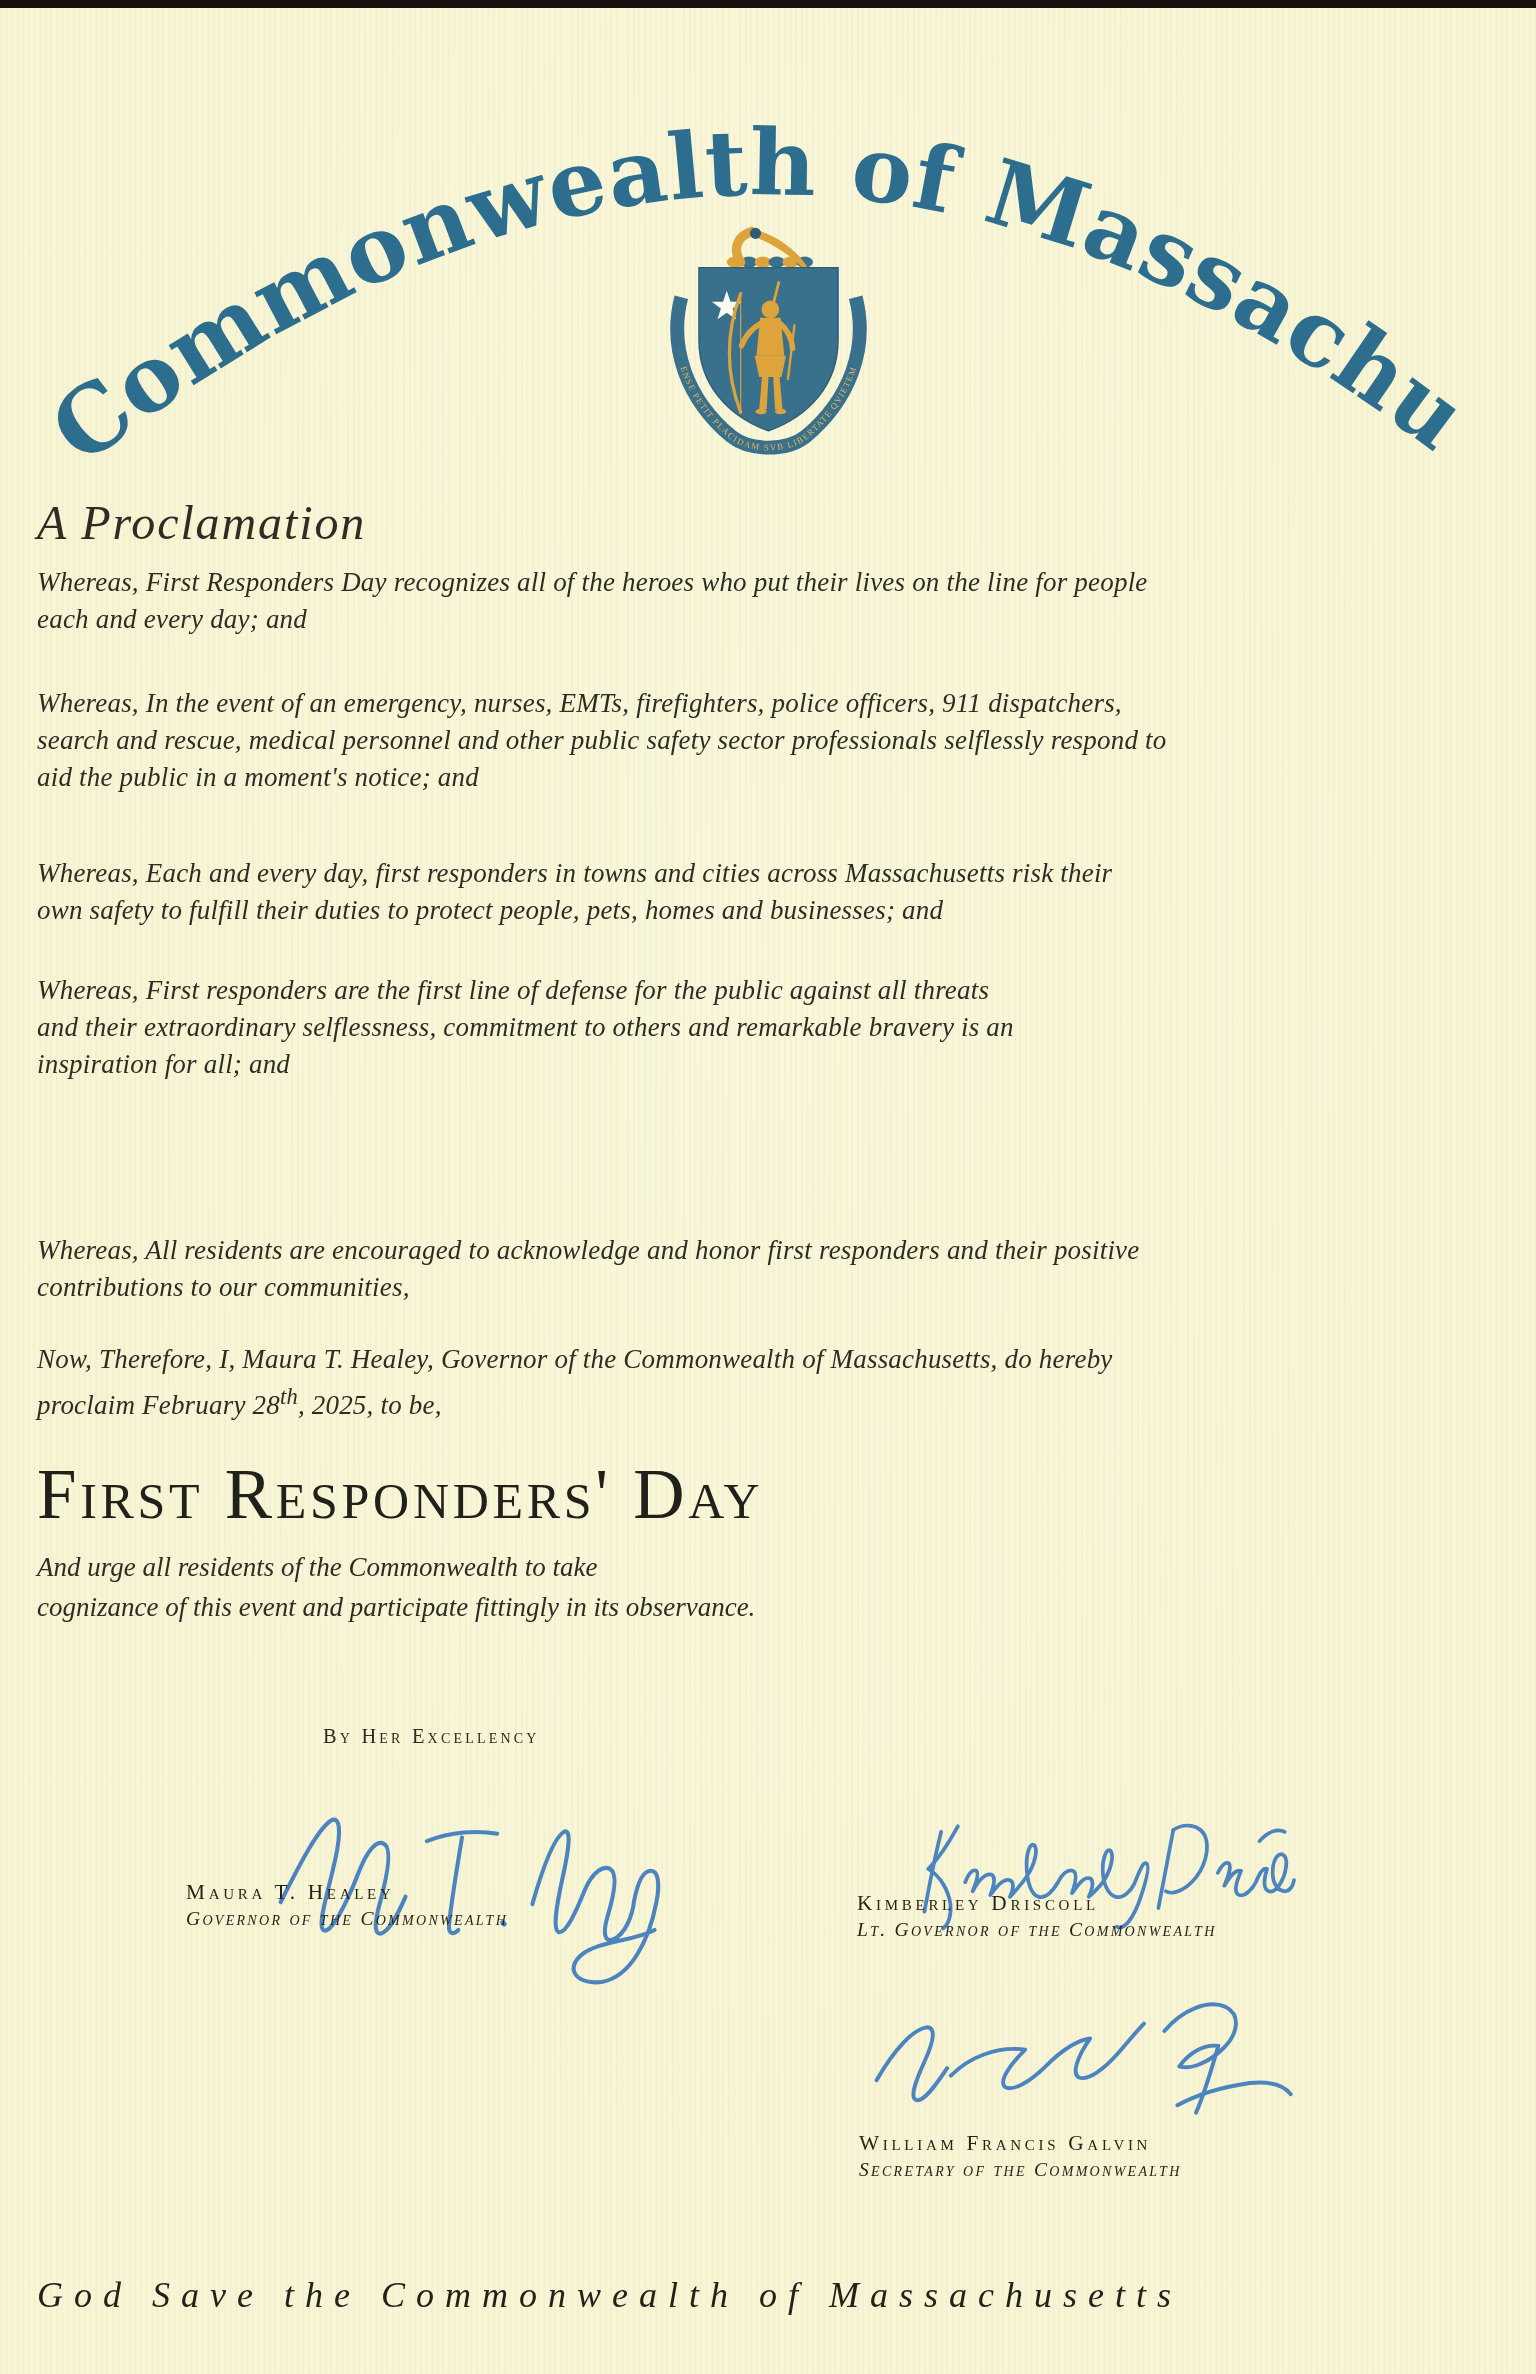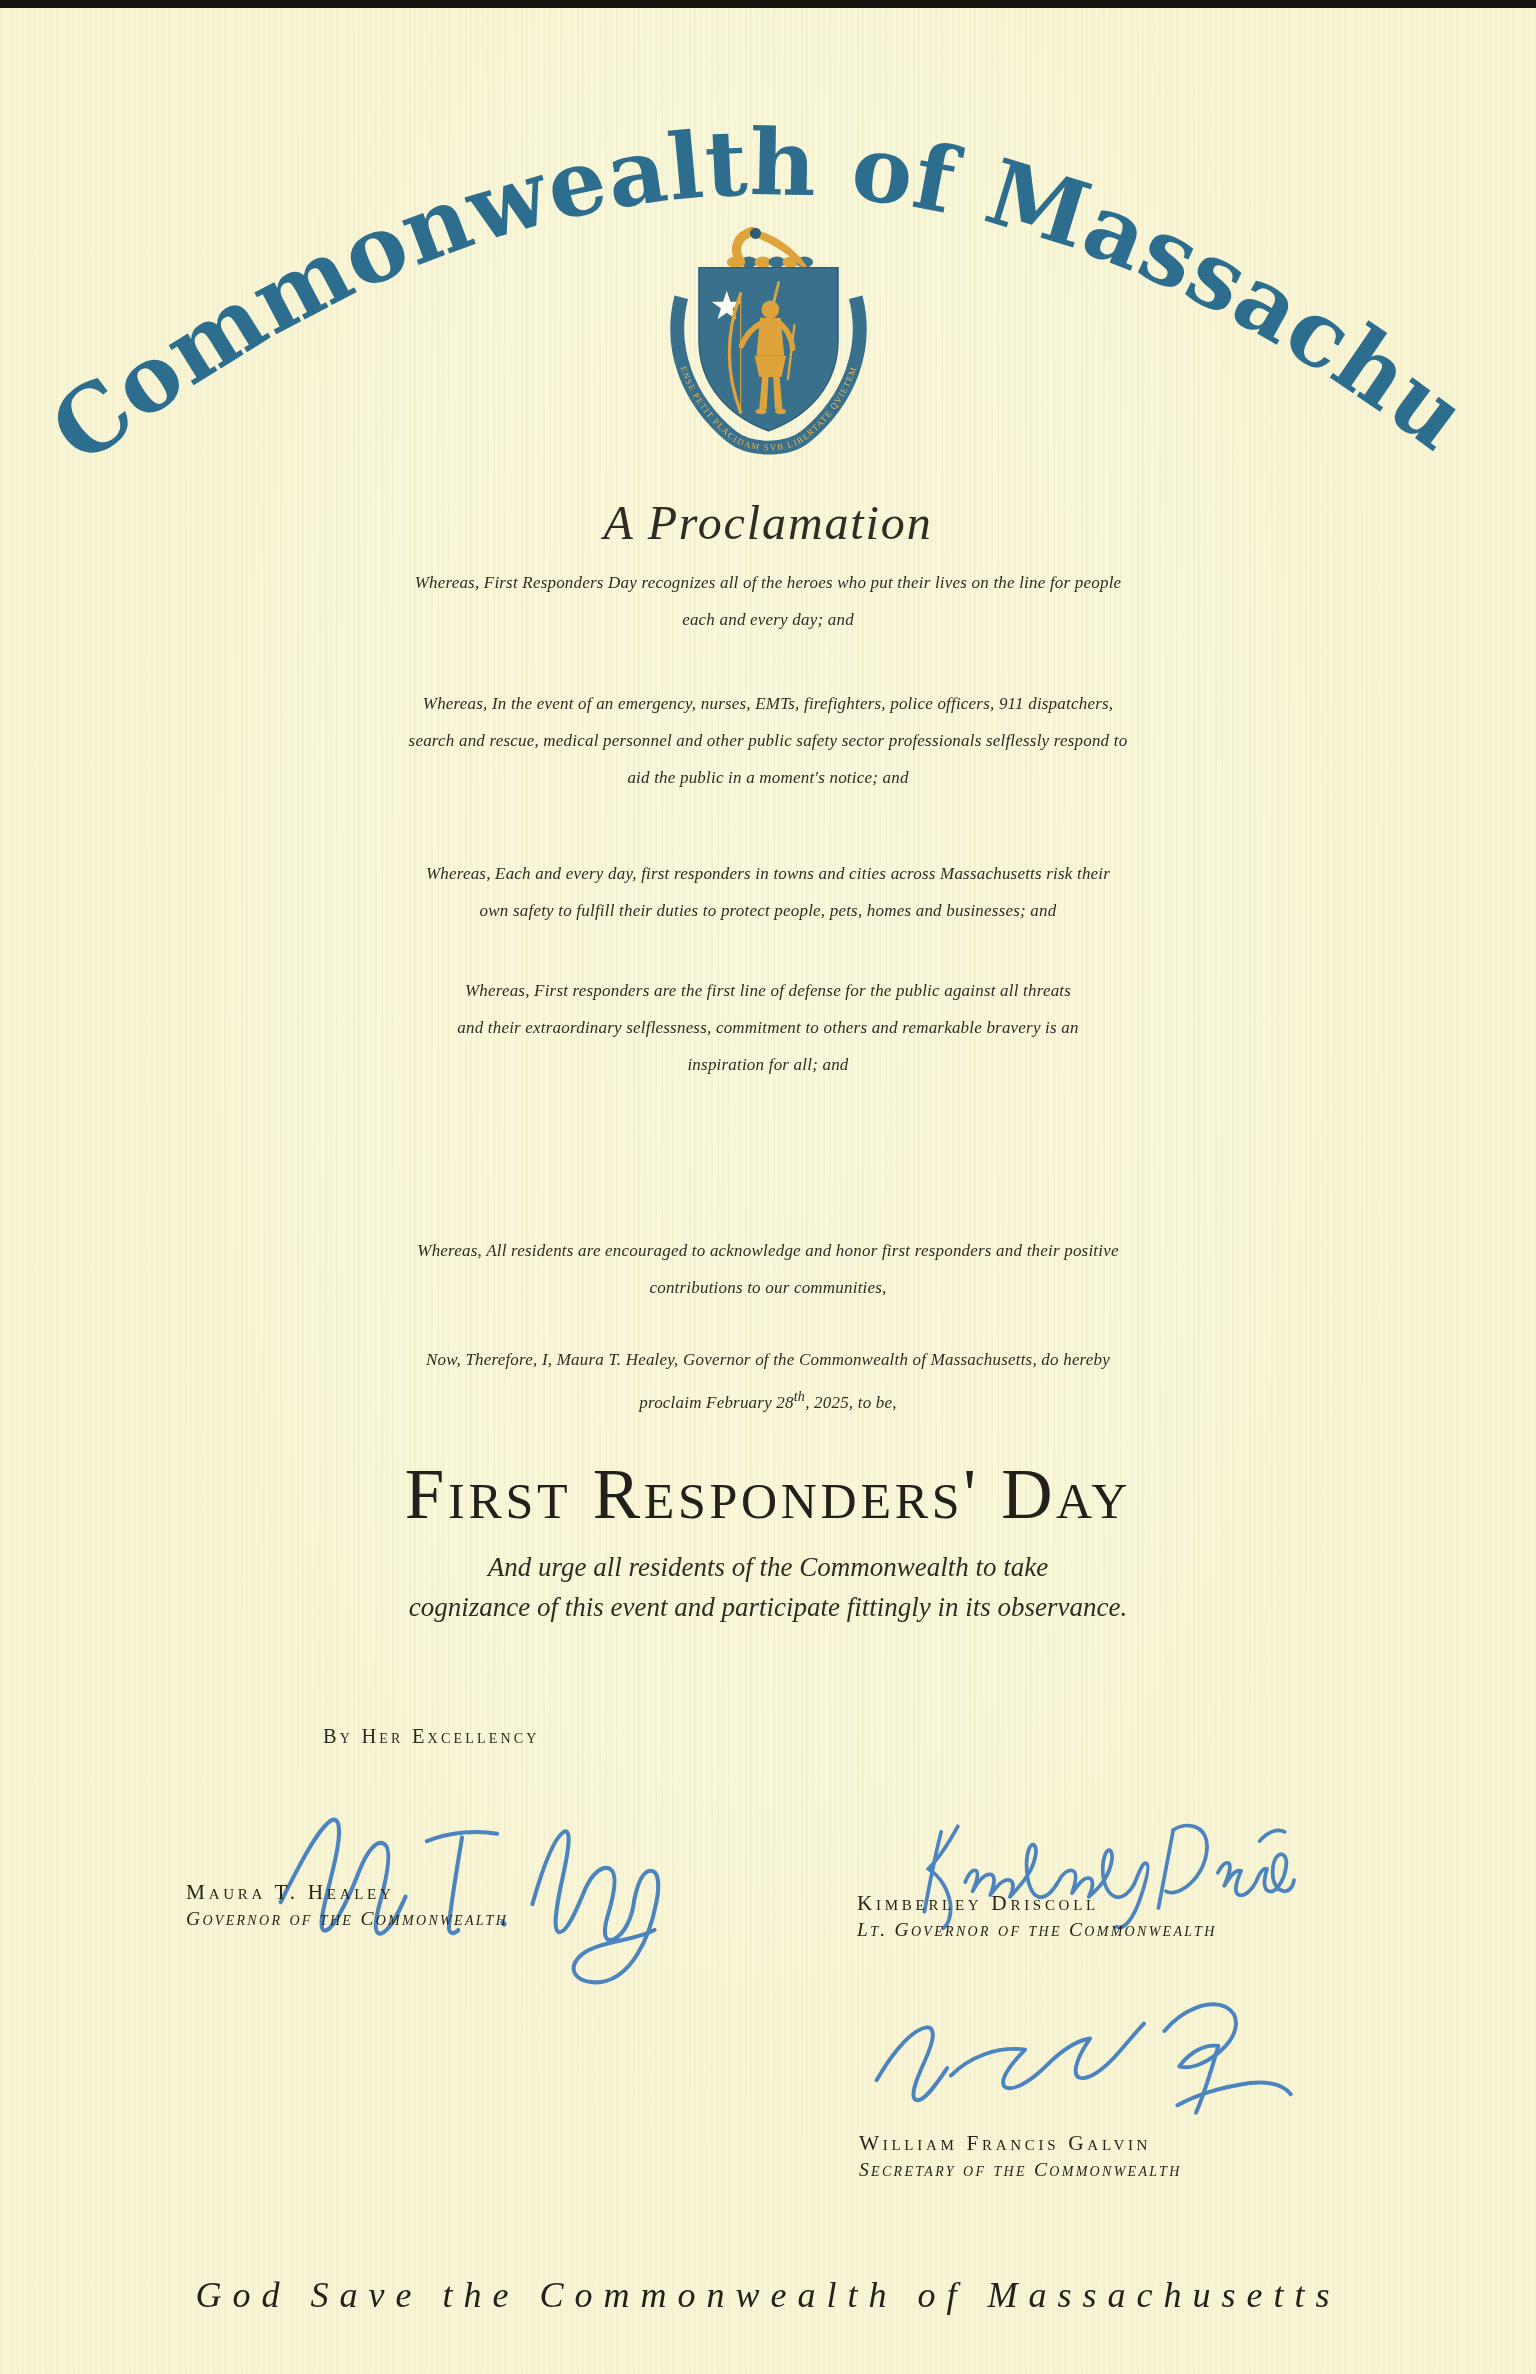--- a/index.html
+++ b/index.html
@@ -10,23 +10,23 @@
     background:var(--paper,#f8f5d6);
     background-image:
       repeating-linear-gradient(90deg, rgba(235,228,180,.28) 0 1.9px, rgba(0,0,0,0) 1.9px 5.6px),
       radial-gradient(ellipse at 50% 40%, rgba(255,255,240,.25), rgba(0,0,0,0) 70%);
     overflow:hidden;
     font-family:"Liberation Serif","DejaVu Serif",serif;
     color:var(--text,#2e2c23);
   }
   .edge-strip{position:absolute;top:0;left:0;width:100%;height:8.3px;background:var(--edge,#17120e);}
   .abs{position:absolute;}
-  .ctr{left:37px;right:37px;text-align:center;}
+  .ctr{left:37px;right:37px;}
   .script{font-style:italic;}
-  .para{font-size:17px;line-height:37px;letter-spacing:0.2px;}
+  .para{font-size:27px;line-height:37px;letter-spacing:0.2px;}
   .proc-title{top:495px;font-size:48px;letter-spacing:1.9px;}
   .frday{
     top:1443px;font-size:71px;line-height:102px;
     font-variant:small-caps;letter-spacing:3.7px;color:#22201a;
   }
   .urge{top:1547px;font-size:27px;line-height:40px;}
   .given{top:1625px;font-size:27px;line-height:40px;}
   .byher{
     left:323px;top:1725px;
     font-variant:small-caps;font-size:20.4px;letter-spacing:3.2px;color:#2b2920;

